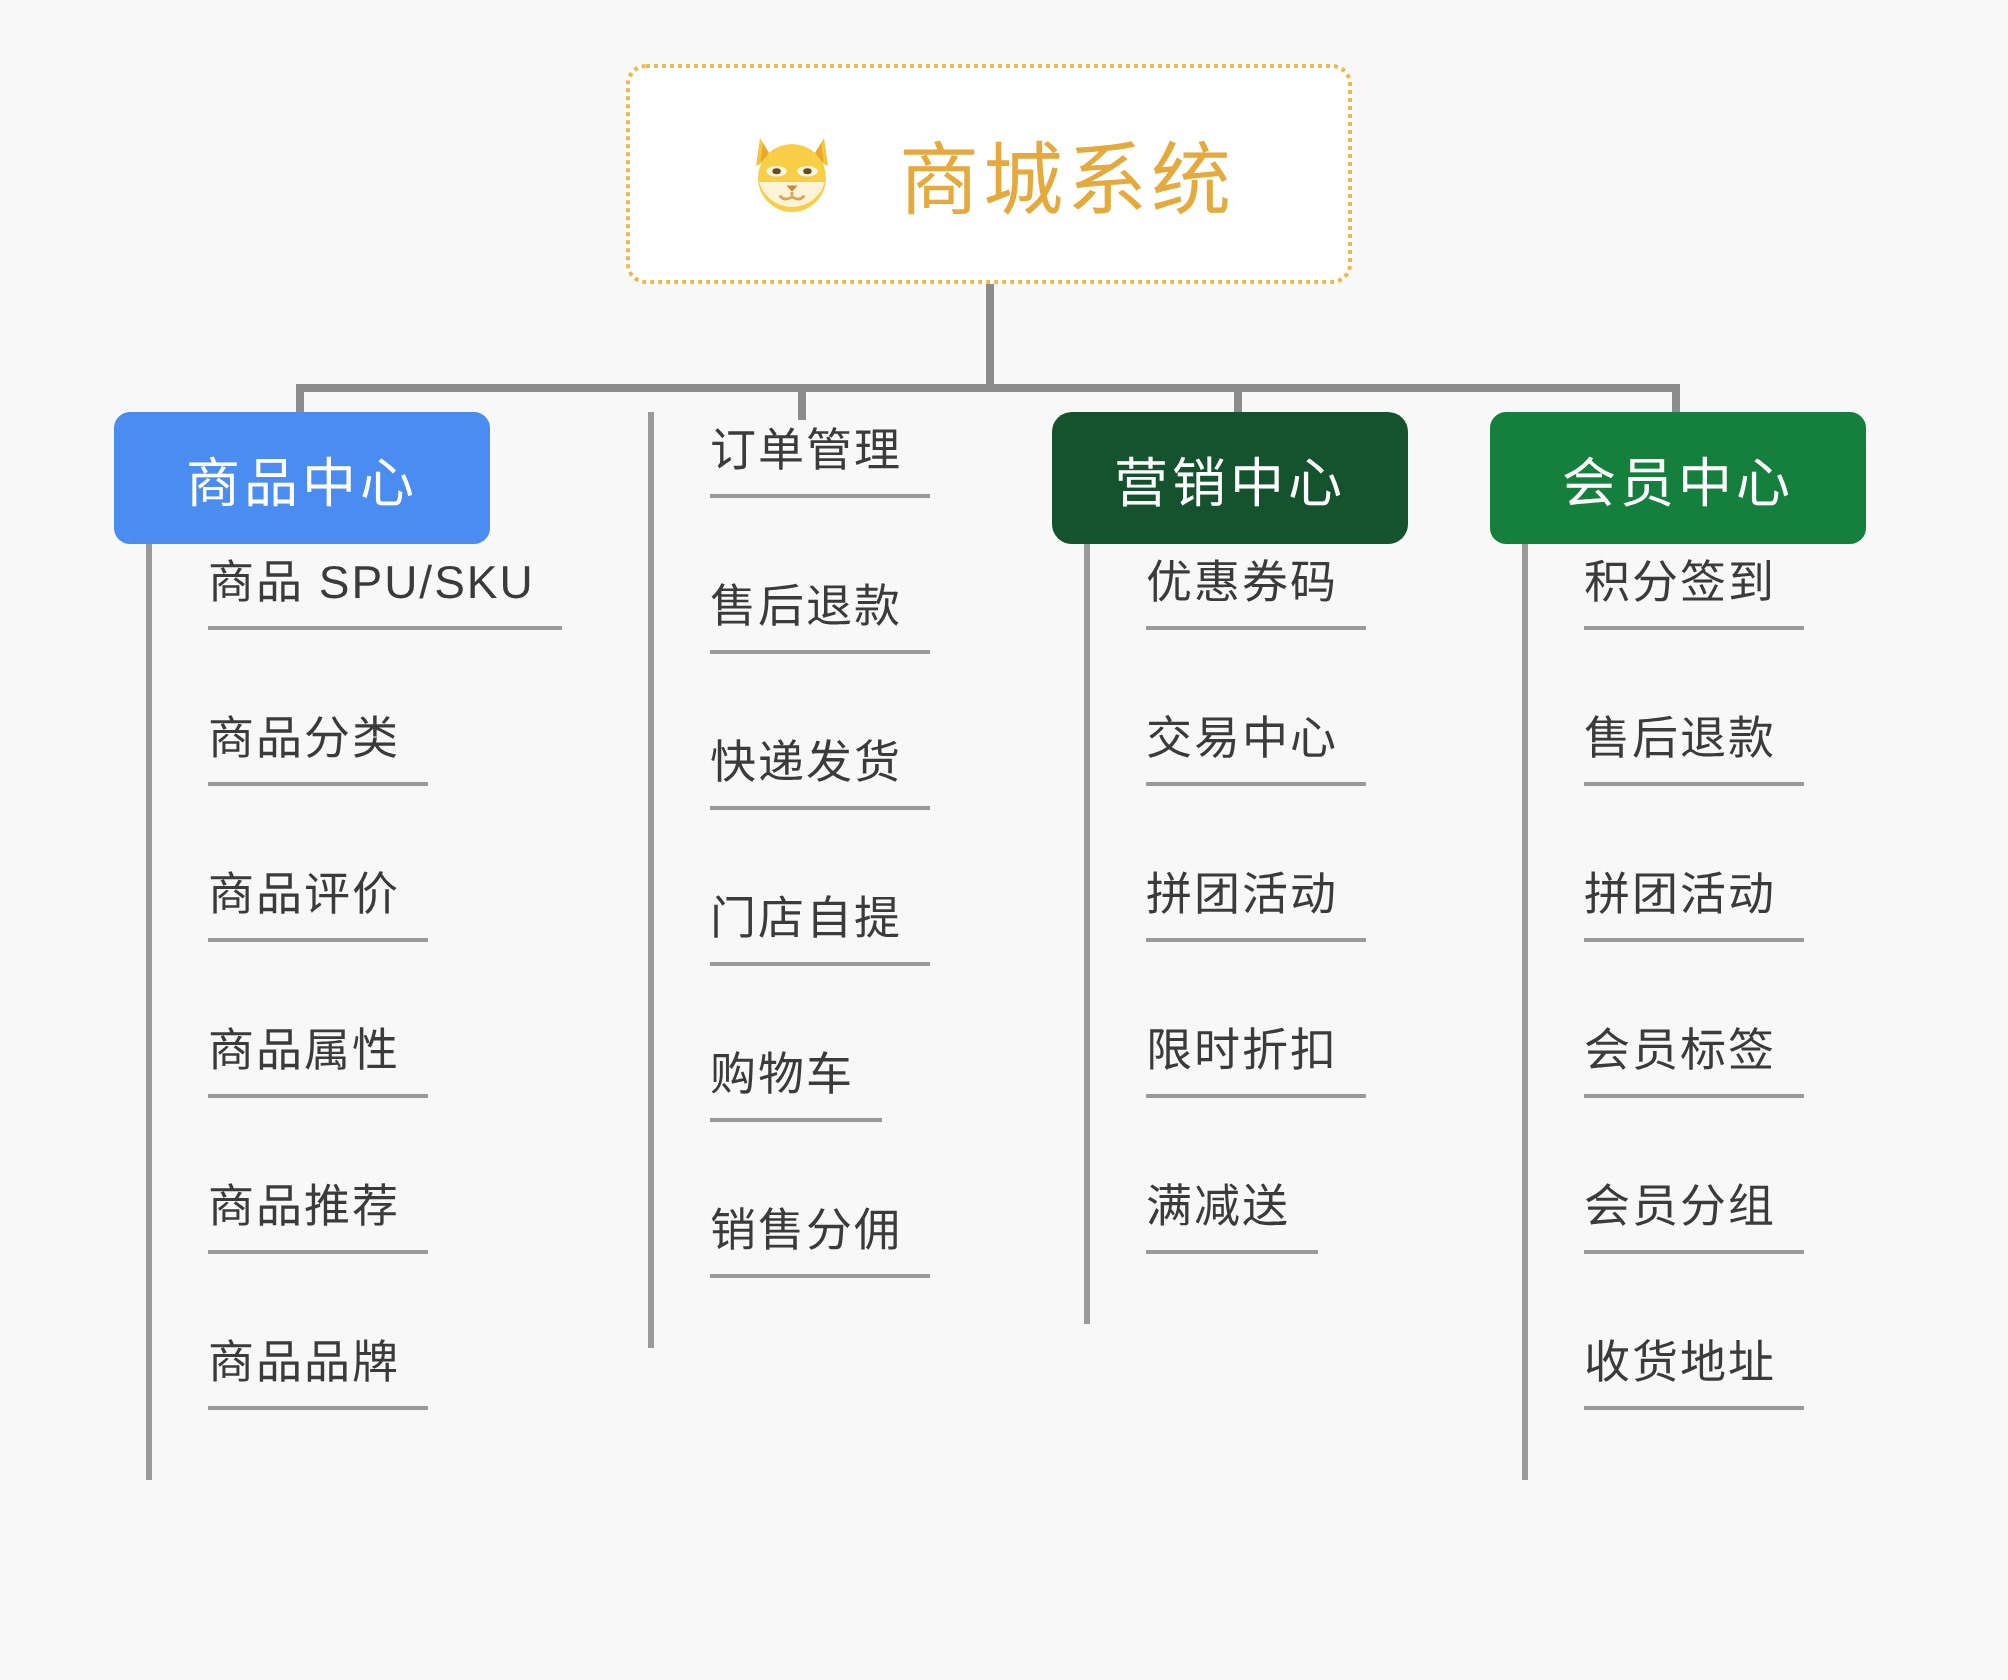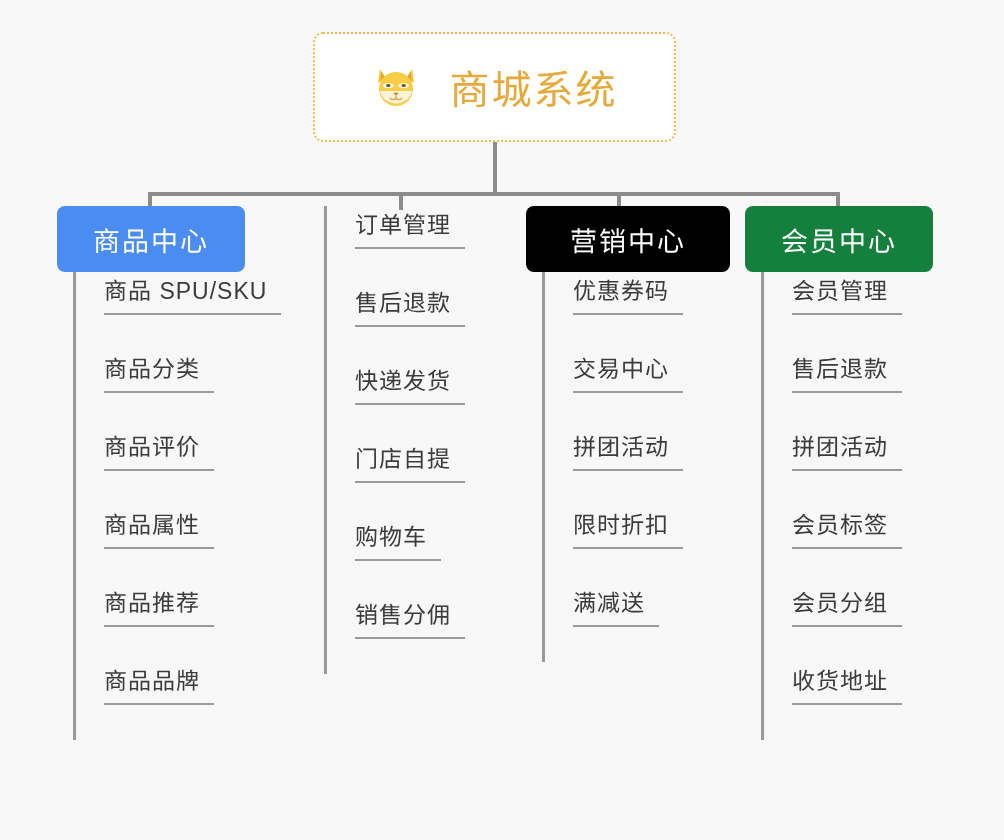--- a/index.html
+++ b/index.html
@@ -96,21 +96,21 @@
     display: flex;
     align-items: center;
     justify-content: center;
     color: #ffffff;
     font-size: 27px;
     letter-spacing: 2px;
     white-space: nowrap;
   }
   .branch.c1 .branch-header { width: 188px; background: #4a8cf0; }
   .branch.c2 .branch-header { width: 188px; background: #e35d5b; }
-  .branch.c3 .branch-header { width: 204px; background: #000000; }
+  .branch.c3 .branch-header { width: 178px; background: #14532d; border-radius: 10px; }
   .branch.c4 .branch-header { width: 188px; background: #15803d; }
 
   
   .leaf-list {
     position: relative;
     margin-top: 0;
     padding-left: 0;
     list-style: none;
   }
   .leaf-list::before {
@@ -245,21 +245,21 @@
         </li>
     </ul>
   </div>
 
   <div class="branch c4">
     <div class="branch-header">
       <span>会员中心</span>
     </div>
     <ul class="leaf-list">
       <li class="leaf">
-          <span class="leaf-label">会员管理</span>
+          <span class="leaf-label">积分签到</span>
         </li>
       <li class="leaf">
           <span class="leaf-label">售后退款</span>
         </li>
       <li class="leaf">
           <span class="leaf-label">拼团活动</span>
         </li>
       <li class="leaf">
           <span class="leaf-label">会员标签</span>
         </li>

